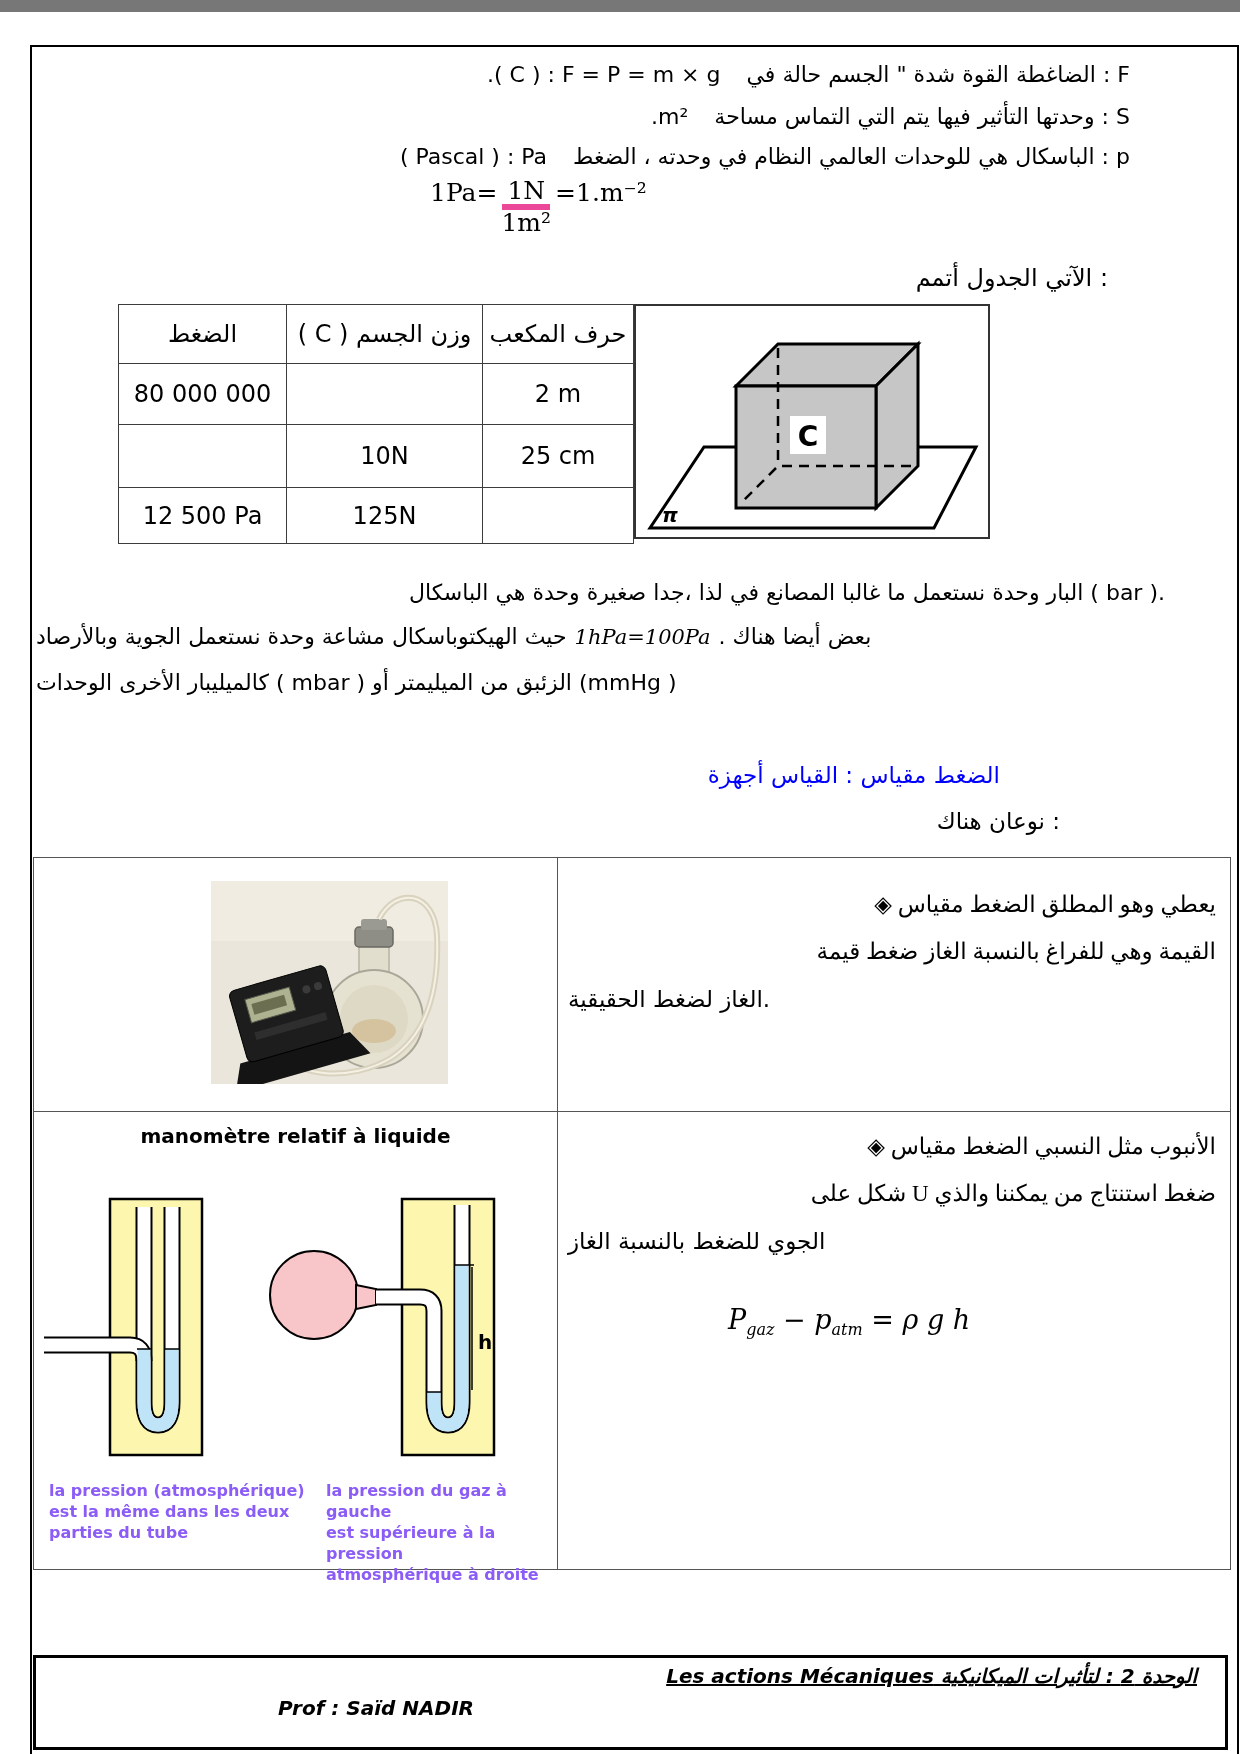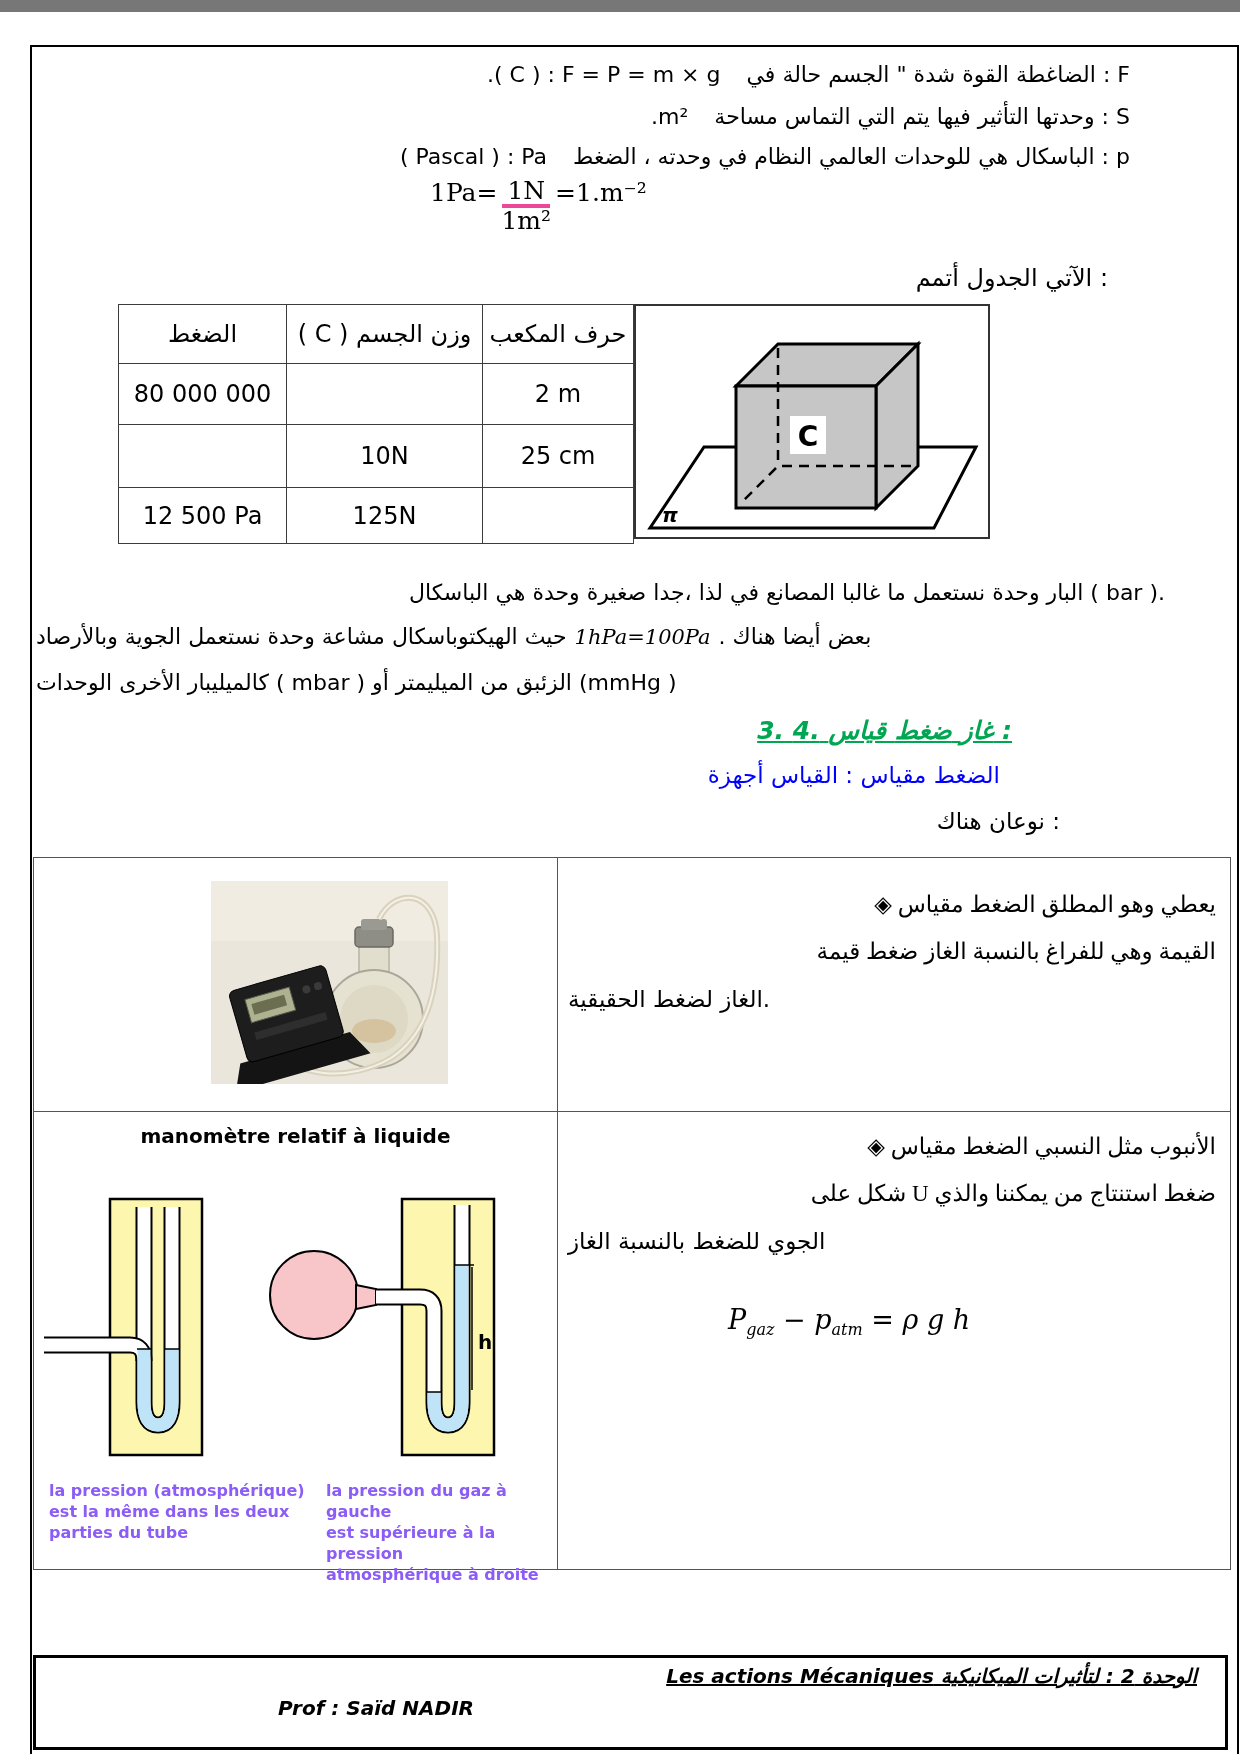--- a/index.html
+++ b/index.html
@@ -8,21 +8,21 @@
   .abs{position:absolute;}
   .page-border{left:30px;top:33px;width:1205px;height:1716px;border:2px solid #000;}
   
   .vis{direction:ltr;unicode-bidi:plaintext;}
   .vis span{unicode-bidi:isolate;}
   .defs-line{left:33px;right:110px;text-align:right;font-size:22px;line-height:34px;
              display:flex;justify-content:flex-end;gap:26px;white-space:nowrap;}
   .formula-pa{left:430px;top:166px;display:flex;gap:4px;
               font-family:"DejaVu Serif",serif;font-size:25px;}
   .frac{display:inline-flex;flex-direction:column;align-items:center;line-height:1.05;}
-  .frac .num{border-bottom:4px solid #ec4899;padding:0 5px;}
+  .frac .num{border-bottom:6px solid #ec4899;padding:0 5px;}
   .intro{left:33px;right:132px;top:252px;text-align:right;font-size:24px;}
   table.t1{position:absolute;left:118px;top:292px;border-collapse:collapse;}
   table.t1 td{border:1.6px solid #3c3c3c;text-align:center;font-size:24px;padding:0;}
   .figbox{left:634px;top:292px;width:356px;height:235px;border:2px solid #333;box-sizing:border-box;}
   .para1{left:33px;right:75px;top:568px;text-align:right;font-size:22px;white-space:nowrap;padding-left:40px;}
   .para2{left:36px;top:612px;display:flex;align-items:center;gap:8px;font-size:22px;white-space:nowrap;}
   .hpa{font-family:"DejaVu Serif",serif;font-style:italic;font-size:21px;}
   .para3{left:36px;top:658px;font-size:22px;white-space:nowrap;}
   .green-title{left:33px;right:228px;top:704px;text-align:right;font-size:25px;font-weight:bold;
                font-style:italic;text-decoration:underline;color:var(--green,#00a651);}
@@ -119,21 +119,20 @@
   </div>
 
   <div class="abs para1 vis"><span>الباسكال</span> <span>هي</span> <span>وحدة</span> <span>صغيرة</span> <span>جدا،</span> <span>لذا</span> <span>في</span> <span>المصانع</span> <span>غالبا</span> <span>ما</span> <span>نستعمل</span> <span>وحدة</span> <span>البار</span> <span>(</span> <span>bar</span> <span>).</span></div>
   <div class="abs para2">
     <span class="vis"><span>وبالأرصاد</span> <span>الجوية</span> <span>نستعمل</span> <span>وحدة</span> <span>مشاعة</span> <span>الهيكتوباسكال</span> <span>حيث</span></span>
     <span class="hpa">1hPa=100Pa</span>
     <span class="vis"><span>.</span> <span>هناك</span> <span>أيضا</span> <span>بعض</span></span>
   </div>
   <div class="abs para3 vis"><span>الوحدات</span> <span>الأخرى</span> <span>كالميليبار</span> <span>(</span> <span>mbar</span> <span>)</span> <span>أو</span> <span>الميليمتر</span> <span>من</span> <span>الزئبق</span> <span>(mmHg</span> <span>)</span></div>
 
-  <div class="abs green-title vis"><span>3.</span> <span>4.</span> <span>قياس</span> <span>ضغط</span> <span>غاز</span> <span>:</span></div>
   <div class="abs blue-sub vis"><span>أجهزة</span> <span>القياس</span> <span>:</span> <span>مقياس</span> <span>الضغط</span></div>
   <div class="abs types vis"><span>هناك</span> <span>نوعان</span> <span>:</span></div>
 
   <table class="t2">
     <tbody>
         <tr>
       <td style="width:523px;height:253px">
         <svg class="abs" style="left:177px;top:23px" width="237" height="203" viewBox="0 0 237 203">
           <rect x="0" y="0" width="237" height="203" fill="#eae6db"></rect>
           <rect x="0" y="0" width="237" height="60" fill="#f0ece1"></rect>

